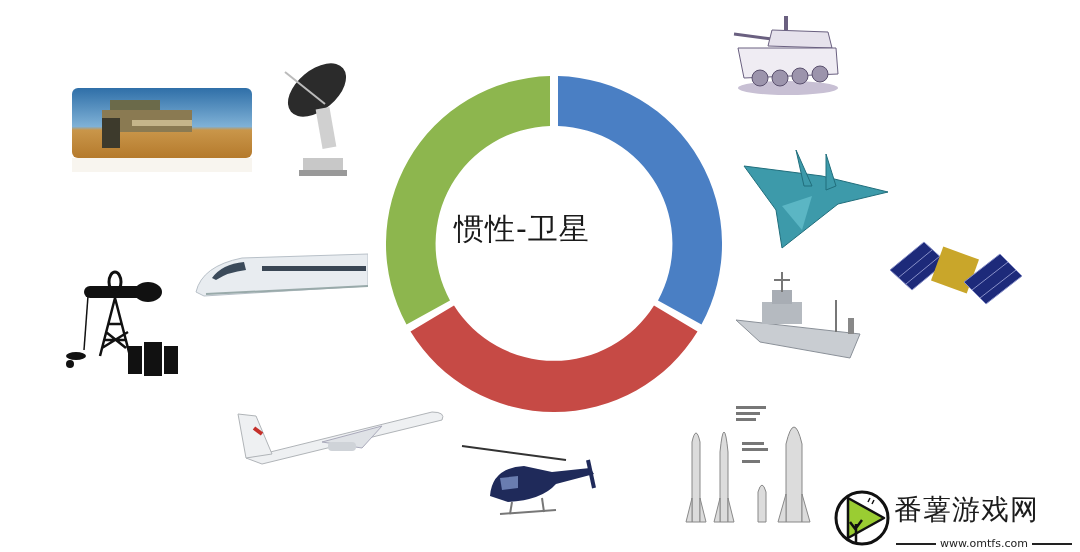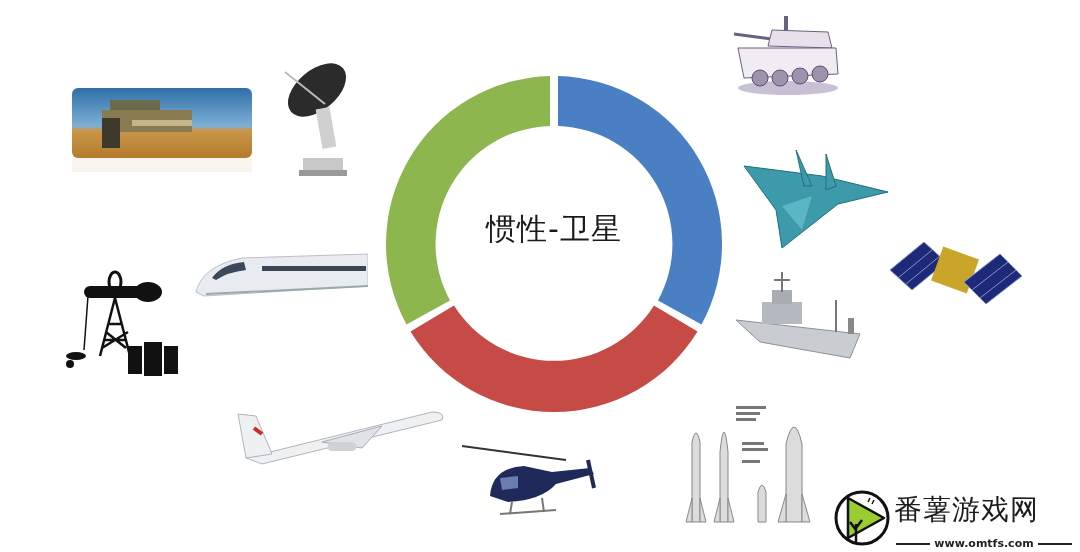--- a/index.html
+++ b/index.html
@@ -5,38 +5,38 @@
     html, body { margin:0; padding:0; }
     body {
       width:1080px; height:552px; overflow:hidden; position:relative;
       background:#ffffff;
       font-family:"DejaVu Sans", sans-serif;
     }
     .abs { position:absolute; }
     .ring-svg { position:absolute; left:0; top:0; width:1080px; height:552px; }
     .center-title {
       position:absolute; left:454px; top:208px; width:200px;
-      text-align:center; color:#1a1a1a; font-size:30px; line-height:42px;
+      color:#1a1a1a; font-size:30px; line-height:42px;
       font-family:"DejaVu Sans", sans-serif; letter-spacing:1px;
     }
     .center-title .l1 { display:block; }
     .center-title .l2 { display:block; }
     .item { position:absolute; }
     .item svg { display:block; }
     .logo { position:absolute; left:834px; top:488px; width:244px; height:62px; }
     .logo-cn {
       position:absolute; left:60px; top:2px; font-size:28px; font-weight:normal;
       color:#1c1c1c; letter-spacing:1px; line-height:40px; white-space:nowrap;
     }
     .logo-url-line {
       position:absolute; left:62px; top:50px; width:176px; height:12px;
       display:flex; align-items:center;
     }
     .logo-url-line .rule { flex:1; height:2px; background:#222; }
-    .logo-url { font-size:11px; color:#222; padding:0 4px; line-height:12px; white-space:nowrap;font-weight:bold; }
+    .logo-url { font-size:11px; color:#222; padding:0 4px; line-height:12px; white-space:nowrap; }
   </style>
 </head>
 <body>
 
 <svg class="ring-svg" viewBox="0 0 1080 552">
   <g transform="translate(554,244)">
 
     <path fill="#4a7fc4" d="M 4 -168 A 168 168 0 0 1 147.5 80.4 L 104 56.5 A 118 118 0 0 0 4 -118 Z"></path>
 
     <path fill="#c64a45" d="M 143.5 87.4 A 168 168 0 0 1 -143.5 87.4 L -100 61.5 A 118 118 0 0 0 100 61.5 Z"></path>

